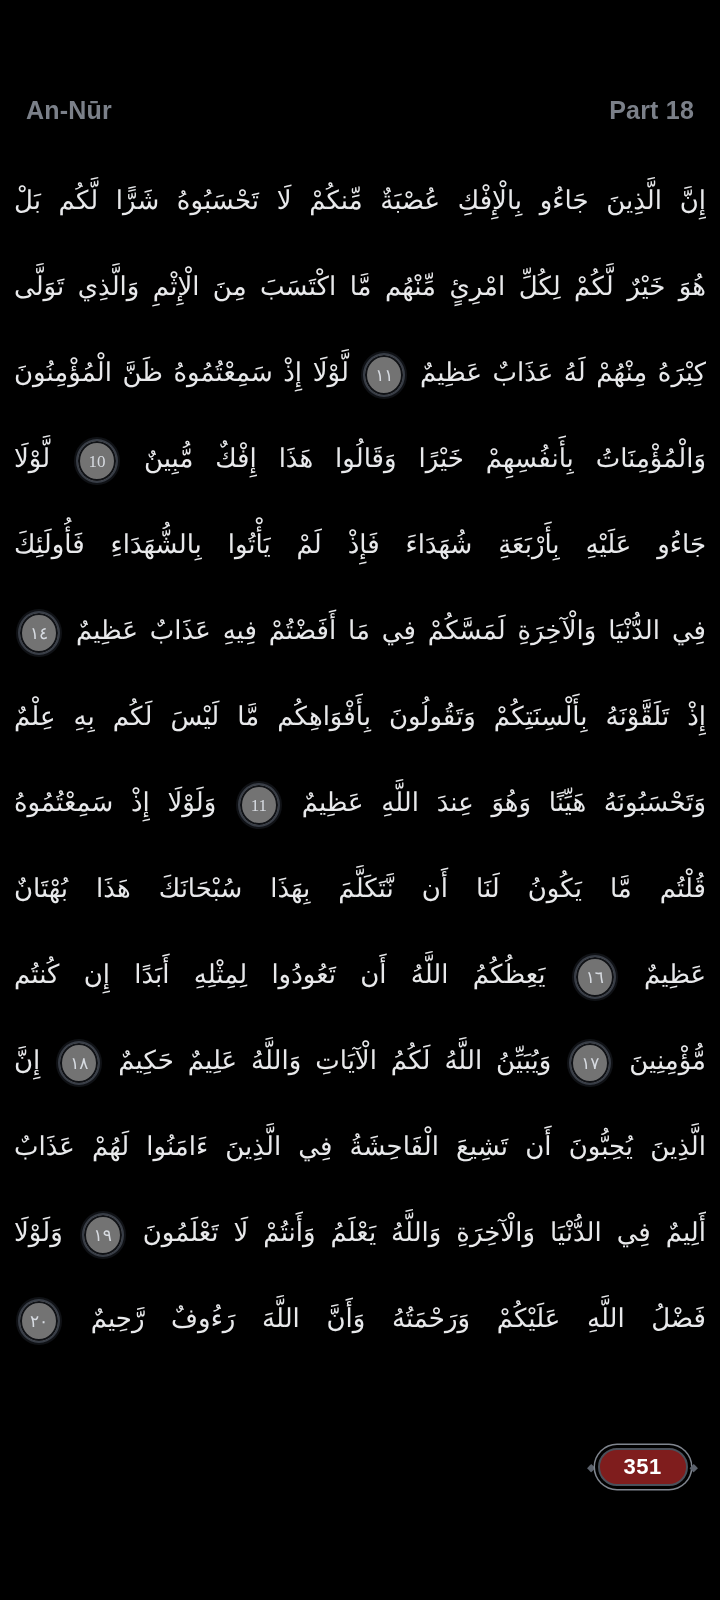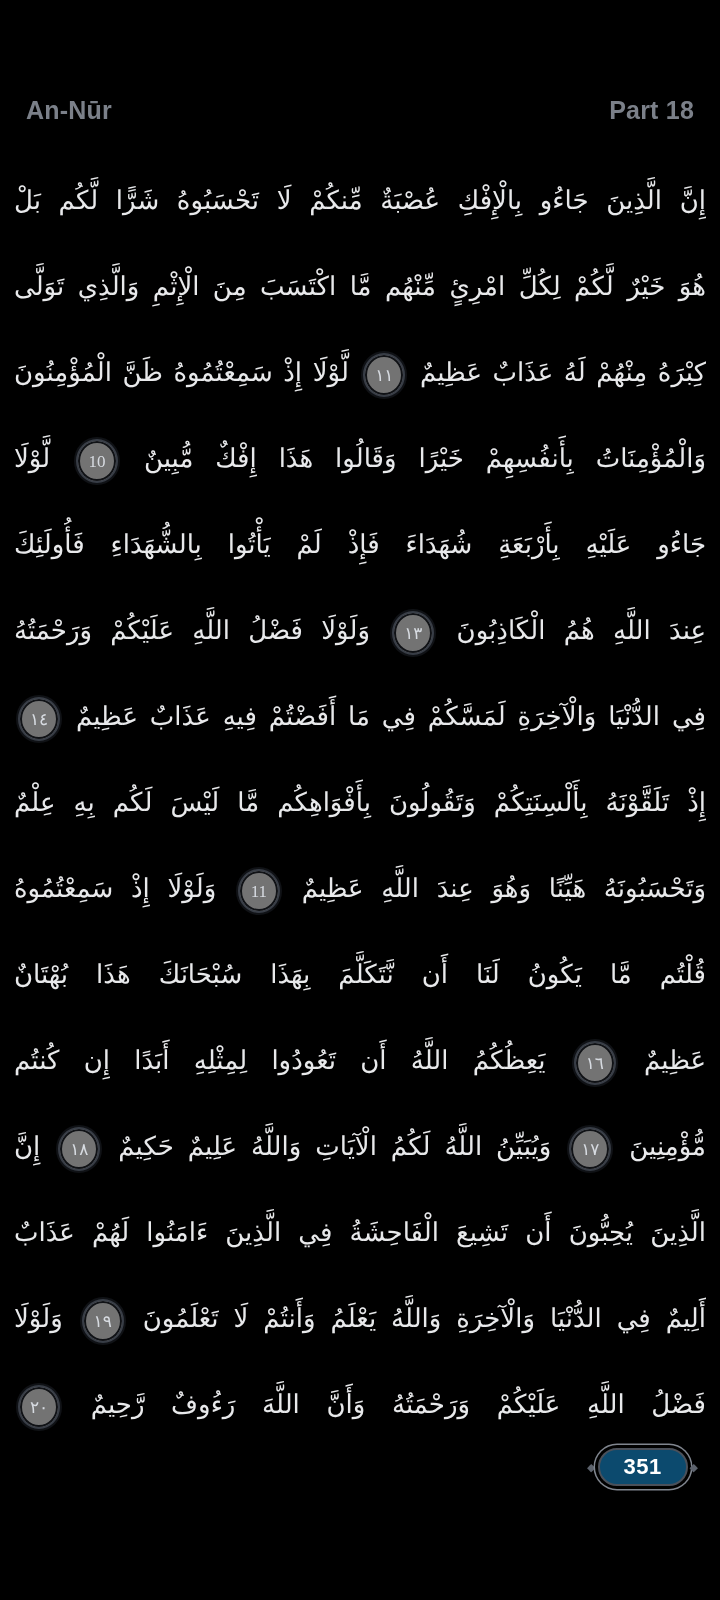--- a/index.html
+++ b/index.html
@@ -89,21 +89,21 @@
     line-height: 1;
   }
   .badge-oval {
     display: inline-flex;
     align-items: center;
     justify-content: center;
     min-width: 58px;
     height: 34px;
     padding: 0 14px;
     border-radius: 20px;
-    background: #0c4a6e;
+    background: #7f1d1d;
     border: 2px solid #4a505a;
     box-shadow: 0 0 0 3px #000000, 0 0 0 4.5px #80868f;
     color: #ffffff;
     font-family: "Liberation Sans", "DejaVu Sans", sans-serif;
     font-size: 22px;
     font-weight: 700;
     letter-spacing: 0.5px;
   }
 </style>
 </head>
@@ -116,21 +116,20 @@
     <span>Part 18</span>
   </div>
 
   <div class="mushaf-page">
 
   <div class="quran-line"><span class="ayah-text">إِنَّ الَّذِينَ جَاءُو بِالْإِفْكِ عُصْبَةٌ مِّنكُمْ لَا تَحْسَبُوهُ شَرًّا لَّكُم بَلْ</span></div>
       <div class="quran-line"><span class="ayah-text">هُوَ خَيْرٌ لَّكُمْ لِكُلِّ امْرِئٍ مِّنْهُم مَّا اكْتَسَبَ مِنَ الْإِثْمِ وَالَّذِي تَوَلَّى</span></div>
       <div class="quran-line"><span class="ayah-text">كِبْرَهُ مِنْهُمْ لَهُ عَذَابٌ عَظِيمٌ</span> <span class="ayah-marker">١١</span> <span class="ayah-text">لَّوْلَا إِذْ سَمِعْتُمُوهُ ظَنَّ الْمُؤْمِنُونَ</span></div>
       <div class="quran-line"><span class="ayah-text">وَالْمُؤْمِنَاتُ بِأَنفُسِهِمْ خَيْرًا وَقَالُوا هَذَا إِفْكٌ مُّبِينٌ</span> <span class="ayah-marker">10</span> <span class="ayah-text">لَّوْلَا</span></div>
       <div class="quran-line"><span class="ayah-text">جَاءُو عَلَيْهِ بِأَرْبَعَةِ شُهَدَاءَ فَإِذْ لَمْ يَأْتُوا بِالشُّهَدَاءِ فَأُولَئِكَ</span></div>
-      <div class="quran-line"><span class="ayah-text">عِندَ اللَّهِ هُمُ الْكَاذِبُونَ</span> <span class="ayah-marker">١٣</span> <span class="ayah-text">وَلَوْلَا فَضْلُ اللَّهِ عَلَيْكُمْ وَرَحْمَتُهُ</span></div>
       <div class="quran-line"><span class="ayah-text">فِي الدُّنْيَا وَالْآخِرَةِ لَمَسَّكُمْ فِي مَا أَفَضْتُمْ فِيهِ عَذَابٌ عَظِيمٌ</span> <span class="ayah-marker">١٤</span></div>
       <div class="quran-line"><span class="ayah-text">إِذْ تَلَقَّوْنَهُ بِأَلْسِنَتِكُمْ وَتَقُولُونَ بِأَفْوَاهِكُم مَّا لَيْسَ لَكُم بِهِ عِلْمٌ</span></div>
       <div class="quran-line"><span class="ayah-text">وَتَحْسَبُونَهُ هَيِّنًا وَهُوَ عِندَ اللَّهِ عَظِيمٌ</span> <span class="ayah-marker">11</span> <span class="ayah-text">وَلَوْلَا إِذْ سَمِعْتُمُوهُ</span></div>
       <div class="quran-line"><span class="ayah-text">قُلْتُم مَّا يَكُونُ لَنَا أَن نَّتَكَلَّمَ بِهَذَا سُبْحَانَكَ هَذَا بُهْتَانٌ</span></div>
       <div class="quran-line"><span class="ayah-text">عَظِيمٌ</span> <span class="ayah-marker">١٦</span> <span class="ayah-text">يَعِظُكُمُ اللَّهُ أَن تَعُودُوا لِمِثْلِهِ أَبَدًا إِن كُنتُم</span></div>
       <div class="quran-line"><span class="ayah-text">مُّؤْمِنِينَ</span> <span class="ayah-marker">١٧</span> <span class="ayah-text">وَيُبَيِّنُ اللَّهُ لَكُمُ الْآيَاتِ وَاللَّهُ عَلِيمٌ حَكِيمٌ</span> <span class="ayah-marker">١٨</span> <span class="ayah-text">إِنَّ</span></div>
       <div class="quran-line"><span class="ayah-text">الَّذِينَ يُحِبُّونَ أَن تَشِيعَ الْفَاحِشَةُ فِي الَّذِينَ ءَامَنُوا لَهُمْ عَذَابٌ</span></div>
       <div class="quran-line"><span class="ayah-text">أَلِيمٌ فِي الدُّنْيَا وَالْآخِرَةِ وَاللَّهُ يَعْلَمُ وَأَنتُمْ لَا تَعْلَمُونَ</span> <span class="ayah-marker">١٩</span> <span class="ayah-text">وَلَوْلَا</span></div>
       <div class="quran-line"><span class="ayah-text">فَضْلُ اللَّهِ عَلَيْكُمْ وَرَحْمَتُهُ وَأَنَّ اللَّهَ رَءُوفٌ رَّحِيمٌ</span> <span class="ayah-marker">٢٠</span></div>
     </div>

